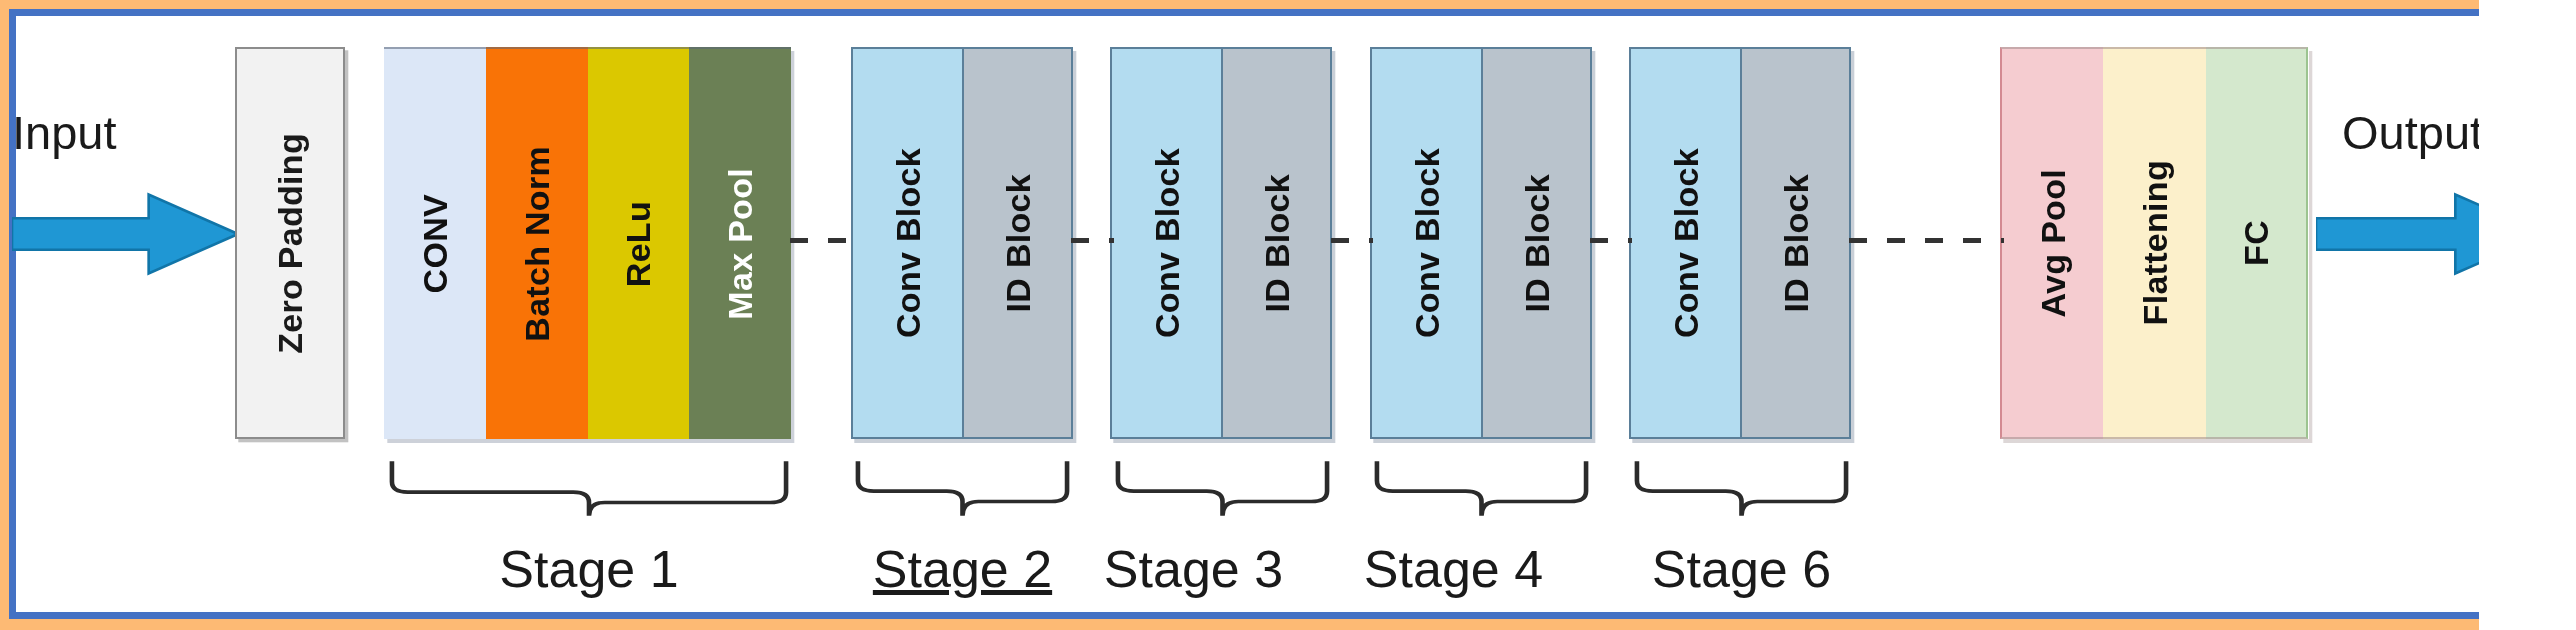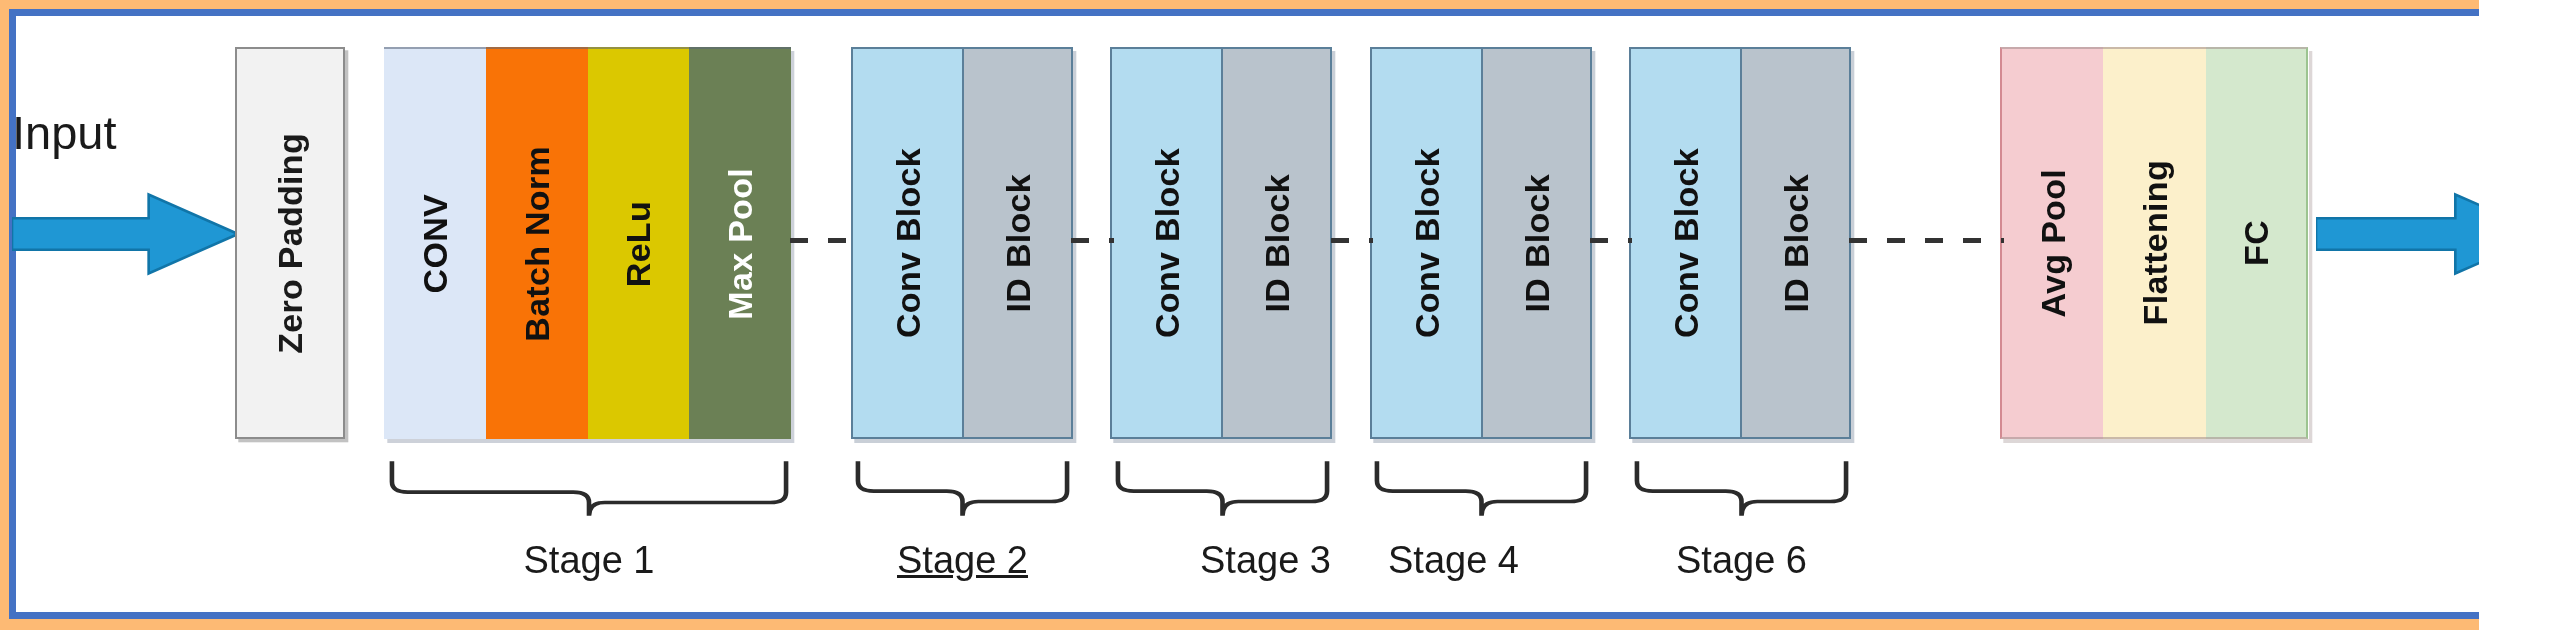--- a/index.html
+++ b/index.html
@@ -156,28 +156,28 @@
   #brace-1 { left: 388px;  width: 402px; }
   #brace-2 { left: 854px; width: 217px; }
   #brace-3 { left: 1114px; width: 217px; }
   #brace-4 { left: 1373px; width: 217px; }
   #brace-5 { left: 1633px; width: 217px; }
 
   .stage-label {
     position: absolute;
     top: 539px;
     text-align: center;
-    font-size: 38px;
+    font-size: 52px;
     color: #1a1a1a;
     font-family: "Liberation Sans", sans-serif;
     white-space: nowrap;
   }
   #stage-label-1 { left: 388px;  width: 402px; }
   #stage-label-2 { left: 854px; width: 217px; text-decoration: underline; }
-  #stage-label-3 { left: 1114px; width: 217px; text-align: right; }
+  #stage-label-3 { left: 1085px; width: 217px; }
   #stage-label-4 { left: 1345px; width: 217px; }
   #stage-label-5 { left: 1633px; width: 217px; }
 </style>
 </head>
 <body>
 
 <div id="canvas">
 
   <div id="frame"></div>
 
@@ -302,15 +302,16 @@
   <div class="stage-label" id="stage-label-3">Stage 3</div>
   <div class="stage-label" id="stage-label-4">Stage 4</div>
   <div class="stage-label" id="stage-label-5">Stage 6</div>
 
   <div class="arrow" id="arrow-output">
     <svg viewBox="0 0 350 128" preserveAspectRatio="none">
       <polygon points="0,40 212,40 212,4 350,64 212,124 212,88 0,88" fill="#1f97d4" stroke="#1175a8" stroke-width="4"></polygon>
     </svg>
   </div>
 
+  <div class="io-text" id="label-output">Output</div>
 
 </div>
 
 
 </body></html>

